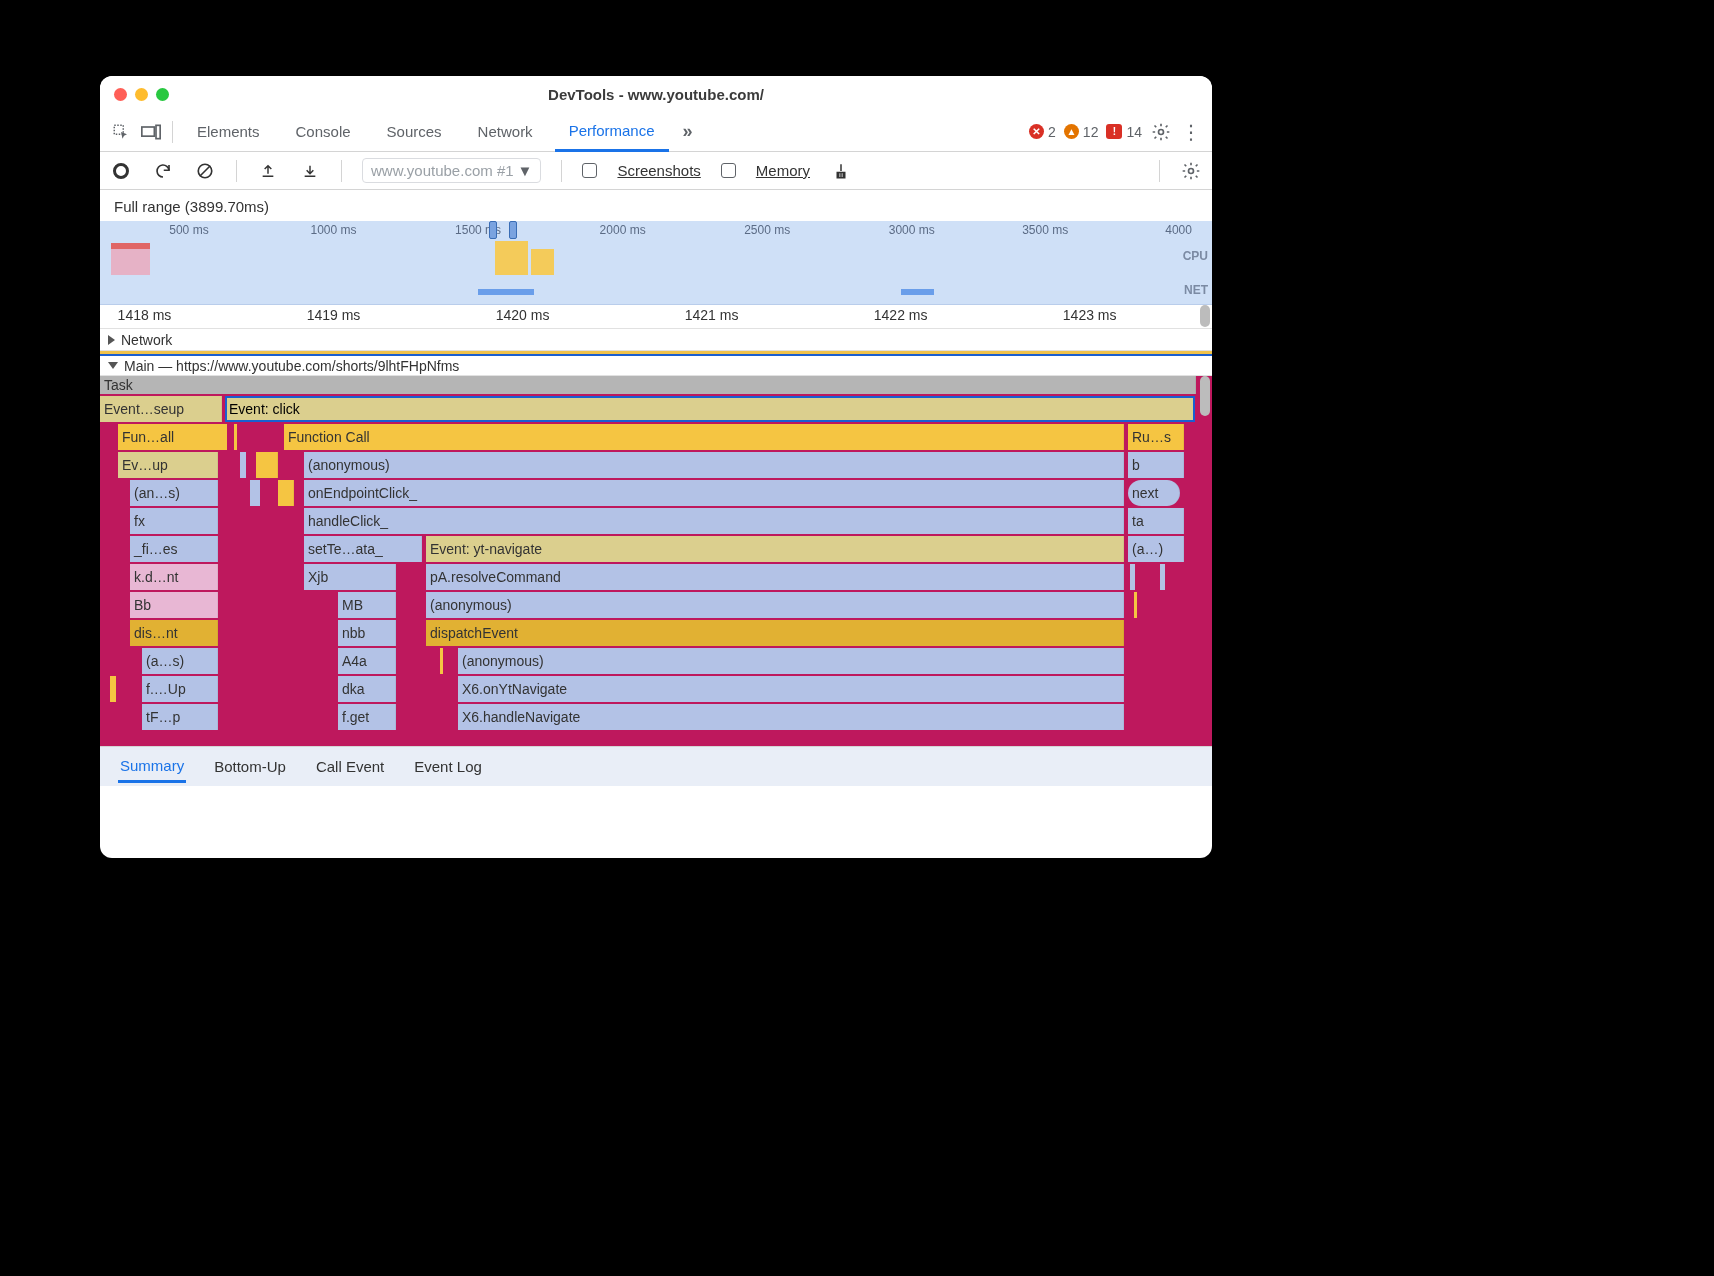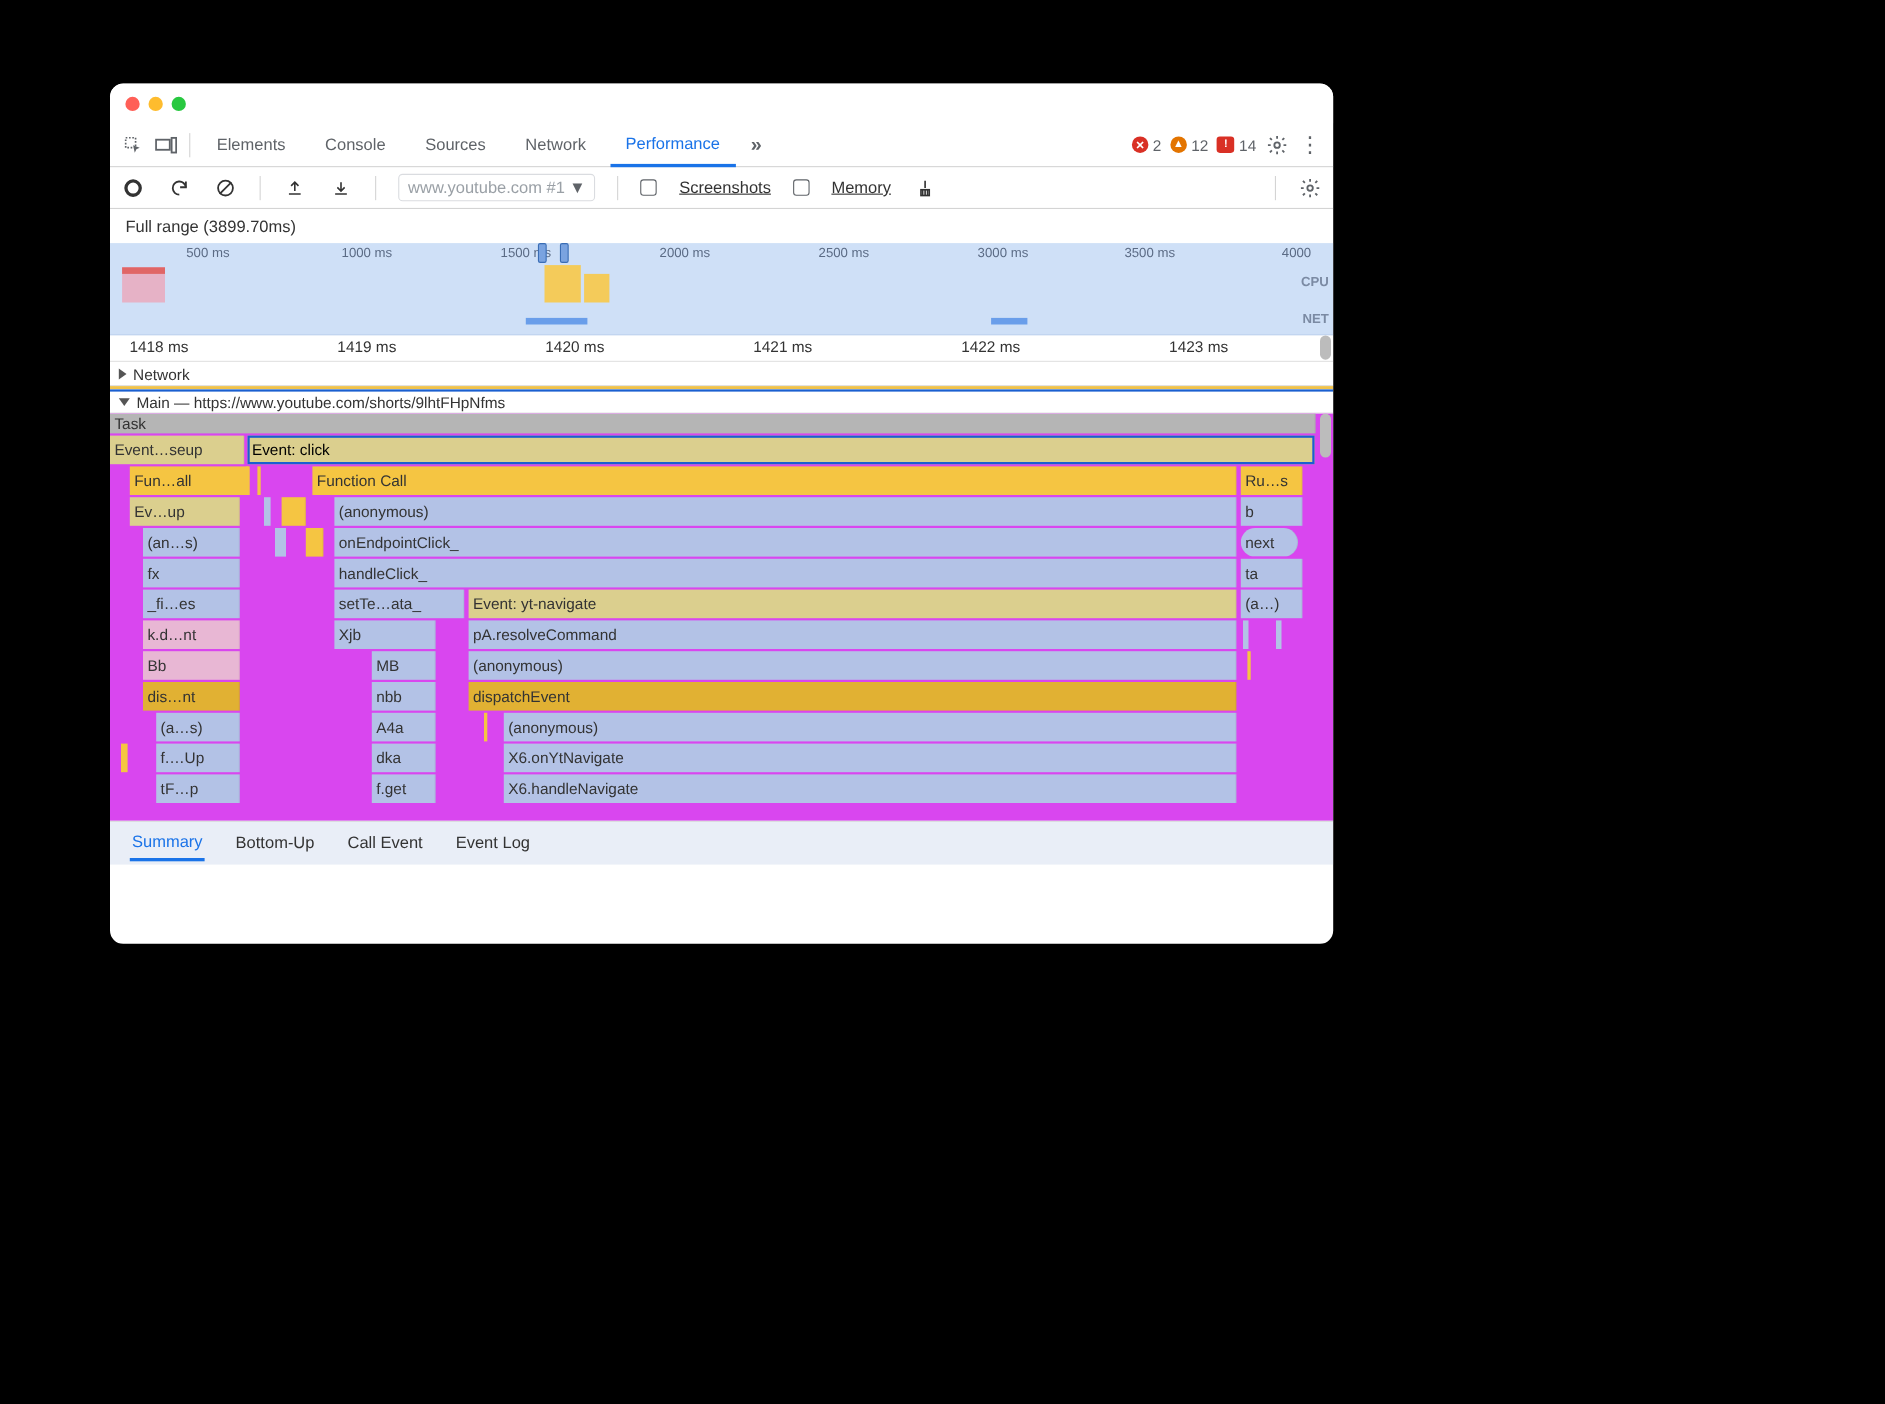--- a/index.html
+++ b/index.html
@@ -53,21 +53,21 @@
   .scroll-thumb{position:absolute; right:2px; top:0; width:10px; height:22px; background:#bcbcbc; border-radius:5px;}
 
   
   .track-hdr { height:22px; background:#fff; border-bottom:1px solid #e1e1e1; font-size:14px; color:#333; padding-left:8px; display:flex; align-items:center;}
   .tri{ display:inline-block; width:0;height:0; margin-right:6px;}
   .tri.right{border-top:5px solid transparent;border-bottom:5px solid transparent;border-left:7px solid #555;}
   .tri.down{border-left:5px solid transparent;border-right:5px solid transparent;border-top:7px solid #555;}
   .thinline{height:3px;background:linear-gradient(#f0c24b,#f0c24b);}
 
   
-  .flame { position:relative; height: 370px; background:#d946ef; overflow:hidden;}
+  .flame { position:relative; height: 370px; background:#be185d; overflow:hidden;}
   .row { position:absolute; height:26px; display:flex; align-items:center; font-size:14px; padding:0 4px; white-space:nowrap; overflow:hidden; text-overflow:ellipsis; border-right:1px solid rgba(0,0,0,.05);}
   .c-yellow{background:#f5c542;color:#333;}
   .c-yellow-d{background:#e1b133;color:#333;}
   .c-khaki{background:#dbcf8e;color:#333;}
   .c-blue{background:#b3c2e6;color:#333;}
   .c-pink{background:#e8b7d4;color:#333;}
   .c-grey{background:#b5b5b5;color:#333;}
   .c-sel{background:#dbcf8e; outline:2px solid #1a5fd0; outline-offset:-2px;}
   .thin{position:absolute;width:3px;background:#f5c542;}
   .thin.b{background:#b3c2e6;}
@@ -82,20 +82,21 @@
 <body>
 
 <div class="window">
 
   <div class="titlebar">
     <div class="traffic">
       <div class="dot red"></div>
       <div class="dot yellow"></div>
       <div class="dot green"></div>
     </div>
+    <div class="title">DevTools - www.youtube.com/</div>
   </div>
 
   <div class="tabrow">
     <div class="icon">
       <svg width="18" height="18" viewBox="0 0 24 24" fill="none" stroke="#5f6368" stroke-width="2">
           <rect x="3" y="3" width="12" height="12" stroke-dasharray="2 2"></rect>
           <path d="M12 12 L20 15 L16 17 L14 21 Z" fill="#5f6368" stroke="none"></path>
         </svg>
     </div>
     <div class="icon">

